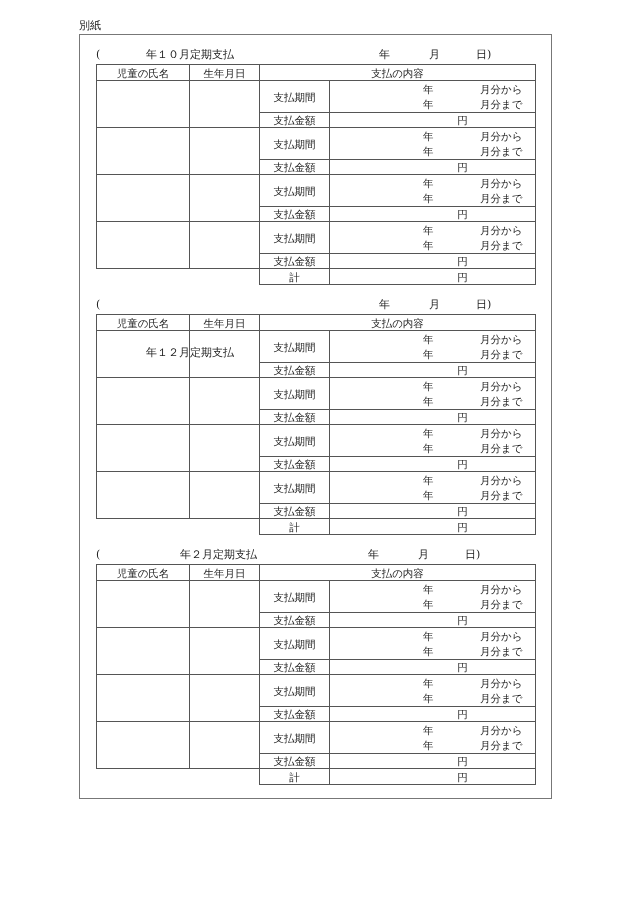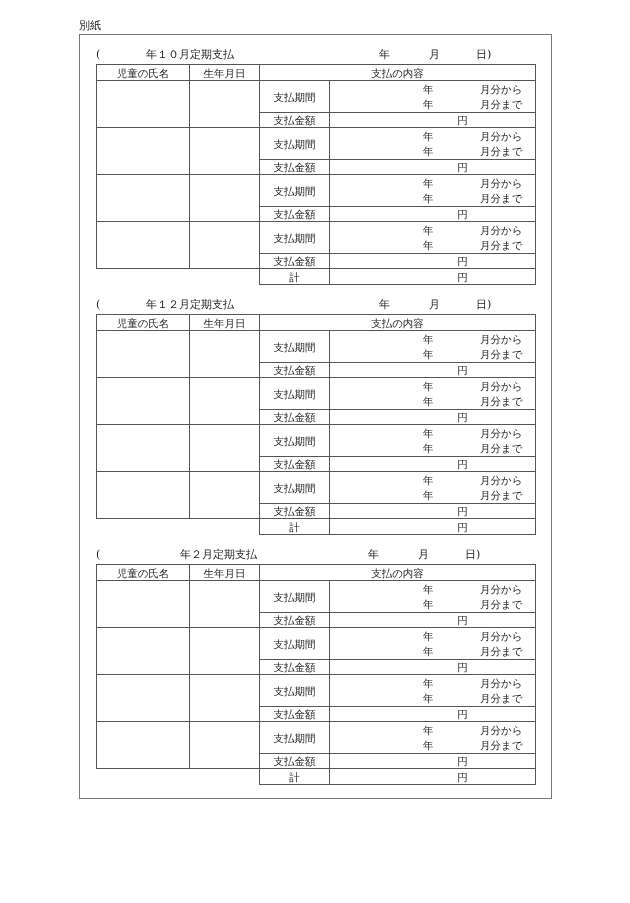--- a/index.html
+++ b/index.html
@@ -122,21 +122,21 @@
           <td colspan="2" class="blank-l" style="border:none;border-top:1px solid #555;"></td>
           <td class="sum">計</td>
           <td class="sum"><span style="margin-left:60px;">円</span></td>
         </tr>
       </tbody>
       </table>
     </div>
     <div class="section" style="top: 298px;">
       <div class="title-line">
         <span style="left:0;">(</span>
-        <span style="left:50px;">年１２月定期支払</span>
+        <span style="left:50px;margin-top:48px;">年１２月定期支払</span>
         <span style="left:283px;">年</span>
         <span style="left:333px;">月</span>
         <span style="left:380px;">日)</span>
       </div>
       <table>
         <colgroup>
           <col style="width:93px">
           <col style="width:70px">
           <col style="width:70px">
           <col style="width:206px">

